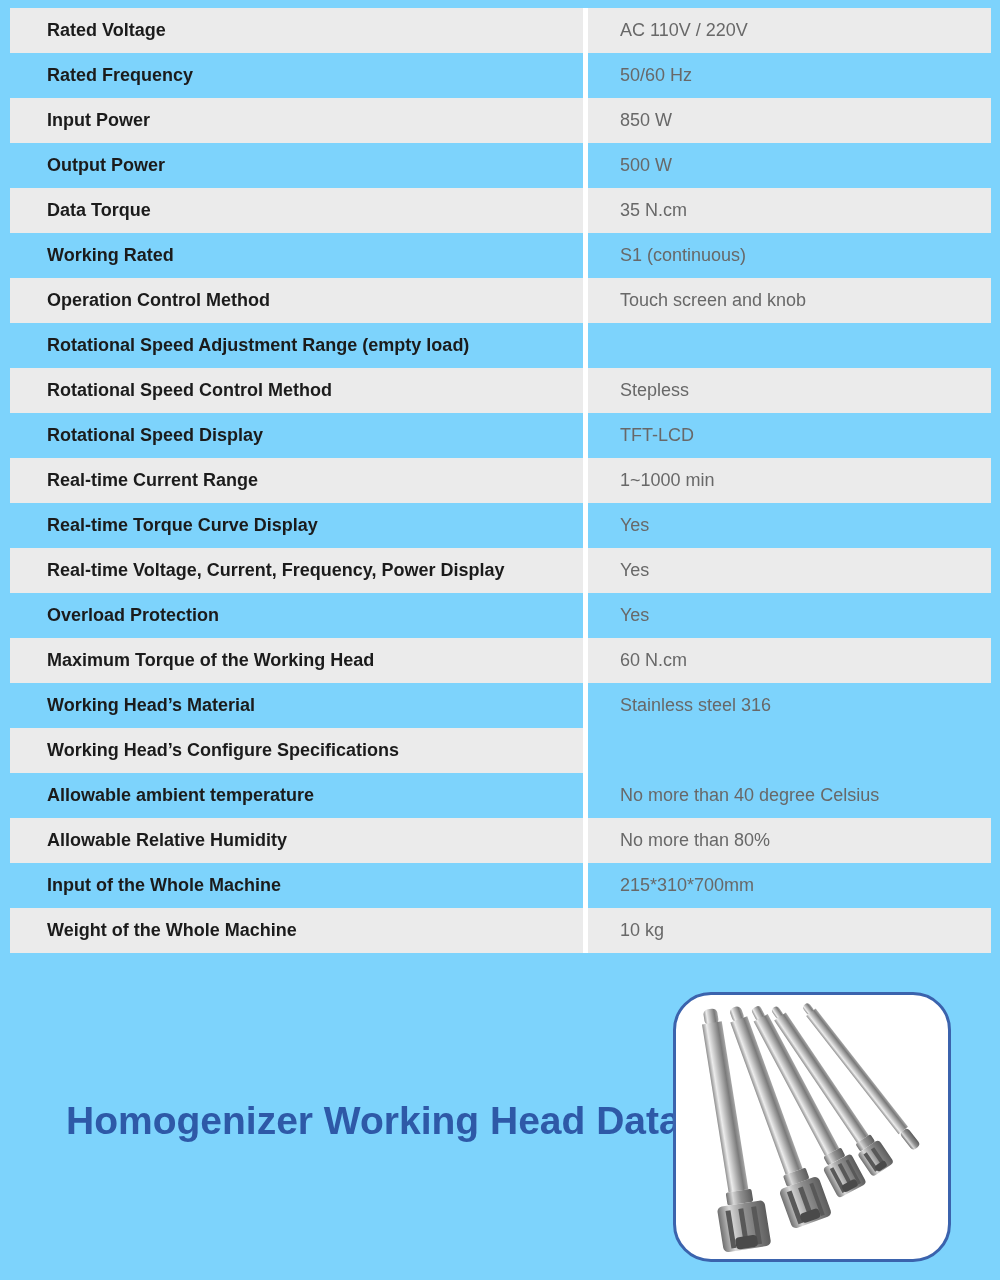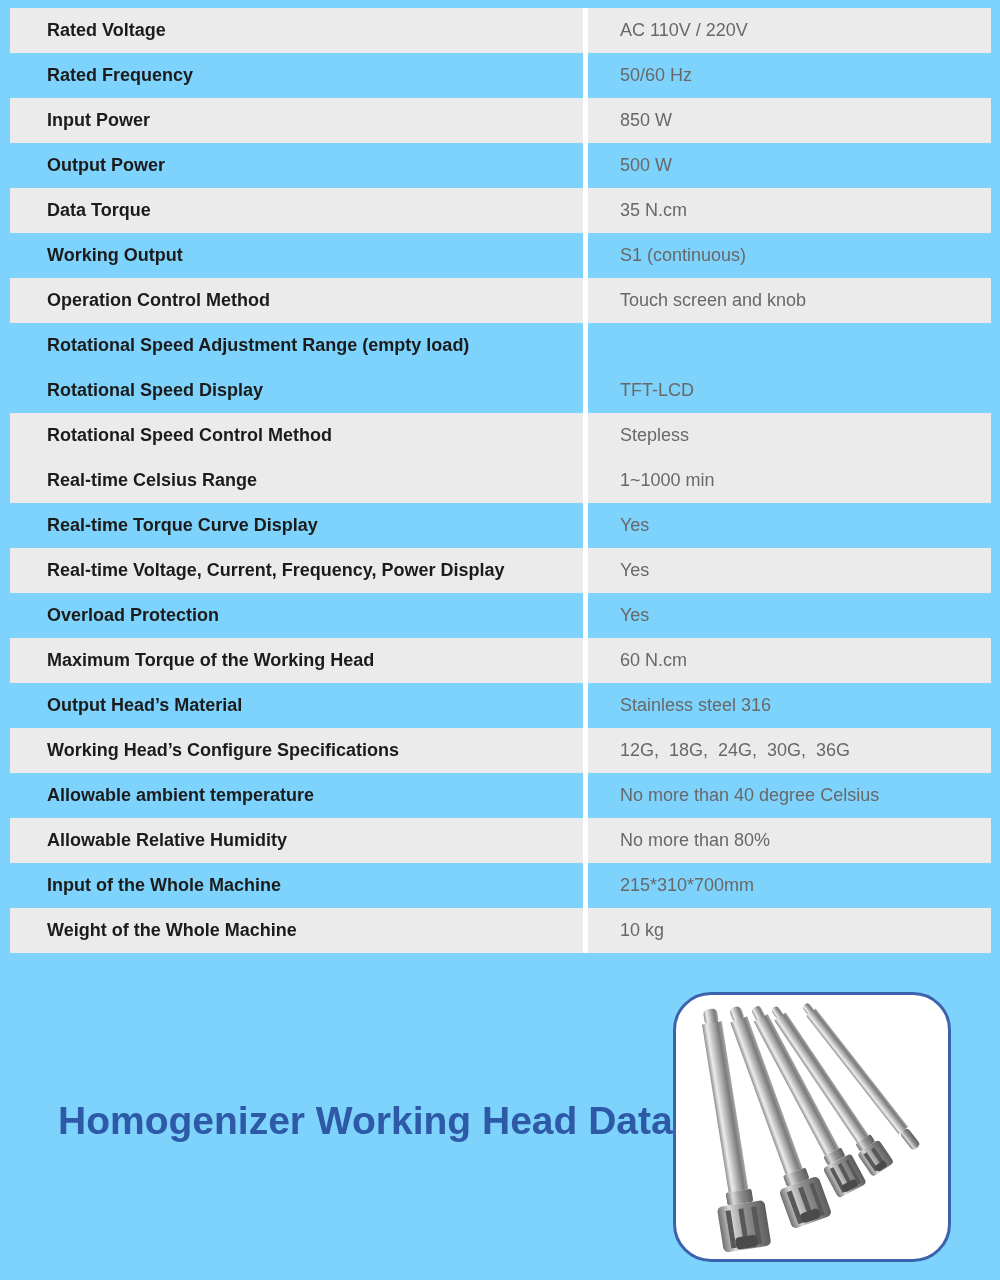--- a/index.html
+++ b/index.html
@@ -54,21 +54,21 @@
     background: transparent;
   }
   .spec-row.alt .cell-label,
   .spec-row.alt .cell-value {
     background: #ebebeb;
   }
 
   
   .section-title {
     position: absolute;
-    left: 58px;
+    left: 66px;
     top: 1098px;
     font-size: 39px;
     font-weight: bold;
     color: #2e59a7;
     letter-spacing: 0px;
     line-height: 1.2;
   }
   .head-image-box {
     position: absolute;
     left: 673px;
@@ -114,50 +114,50 @@
       <div class="cell-value">500 W</div>
     </div>
 
     <div class="spec-row alt">
       <div class="cell-label">Data Torque</div>
       <div class="cell-gap"></div>
       <div class="cell-value">35 N.cm</div>
     </div>
 
     <div class="spec-row">
-      <div class="cell-label">Working Output</div>
+      <div class="cell-label">Working Rated</div>
       <div class="cell-gap"></div>
       <div class="cell-value">S1 (continuous)</div>
     </div>
 
     <div class="spec-row alt">
       <div class="cell-label">Operation Control Method</div>
       <div class="cell-gap"></div>
       <div class="cell-value">Touch screen and knob</div>
     </div>
 
     <div class="spec-row">
       <div class="cell-label">Rotational Speed Adjustment Range (empty load)</div>
       <div class="cell-gap"></div>
     </div>
 
+    <div class="spec-row alt">
+      <div class="cell-label">Rotational Speed Control Method</div>
+      <div class="cell-gap"></div>
+      <div class="cell-value">Stepless</div>
+    </div>
+
     <div class="spec-row">
       <div class="cell-label">Rotational Speed Display</div>
       <div class="cell-gap"></div>
       <div class="cell-value">TFT-LCD</div>
     </div>
 
     <div class="spec-row alt">
-      <div class="cell-label">Rotational Speed Control Method</div>
-      <div class="cell-gap"></div>
-      <div class="cell-value">Stepless</div>
-    </div>
-
-    <div class="spec-row alt">
-      <div class="cell-label">Real-time Celsius Range</div>
+      <div class="cell-label">Real-time Current Range</div>
       <div class="cell-gap"></div>
       <div class="cell-value">1~1000 min</div>
     </div>
 
     <div class="spec-row">
       <div class="cell-label">Real-time Torque Curve Display</div>
       <div class="cell-gap"></div>
       <div class="cell-value">Yes</div>
     </div>
 
@@ -173,29 +173,28 @@
       <div class="cell-value">Yes</div>
     </div>
 
     <div class="spec-row alt">
       <div class="cell-label">Maximum Torque of the Working Head</div>
       <div class="cell-gap"></div>
       <div class="cell-value">60 N.cm</div>
     </div>
 
     <div class="spec-row">
-      <div class="cell-label">Output Head’s Material</div>
+      <div class="cell-label">Working Head’s Material</div>
       <div class="cell-gap"></div>
       <div class="cell-value">Stainless steel 316</div>
     </div>
 
     <div class="spec-row alt">
       <div class="cell-label">Working Head’s Configure Specifications</div>
       <div class="cell-gap"></div>
-      <div class="cell-value">12G,  18G,  24G,  30G,  36G</div>
     </div>
 
     <div class="spec-row">
       <div class="cell-label">Allowable ambient temperature</div>
       <div class="cell-gap"></div>
       <div class="cell-value">No more than 40 degree Celsius</div>
     </div>
 
     <div class="spec-row alt">
       <div class="cell-label">Allowable Relative Humidity</div>

